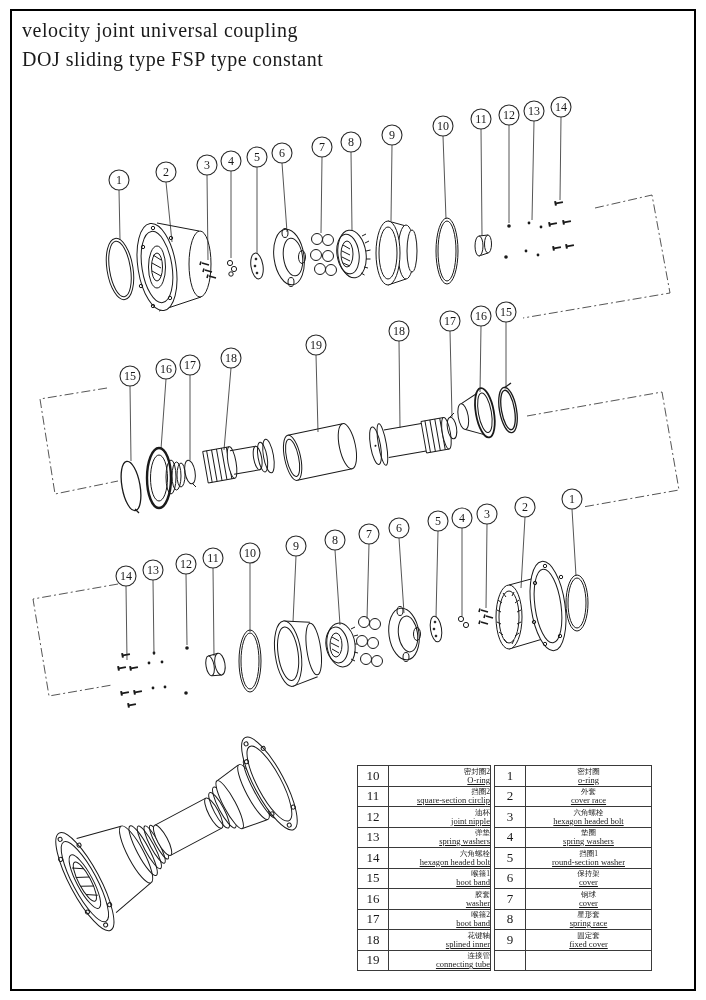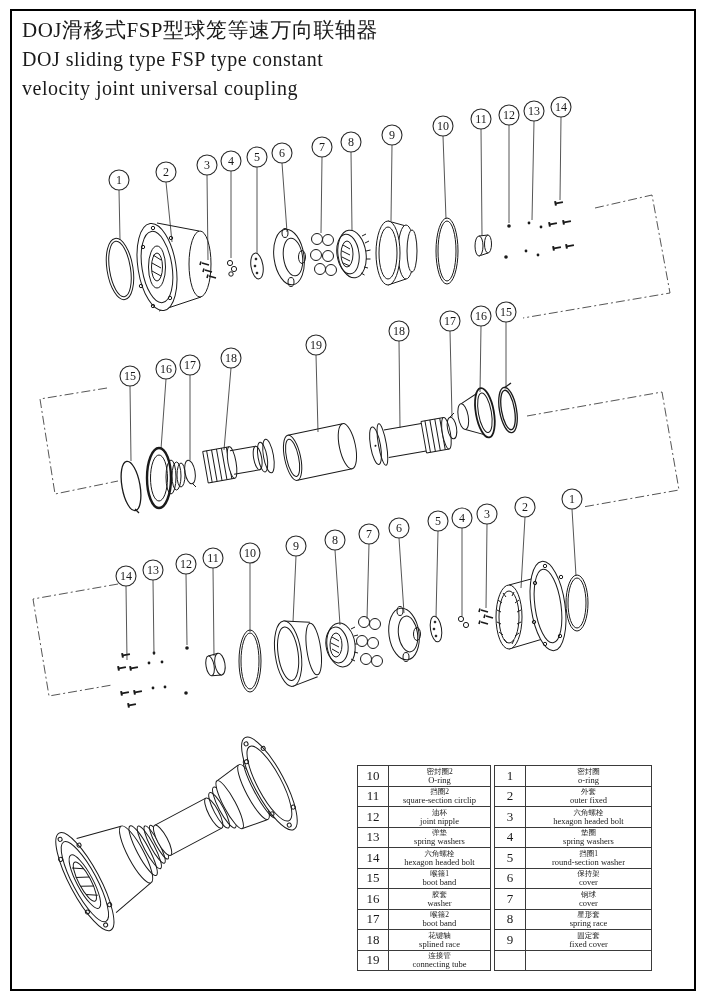--- a/index.html
+++ b/index.html
@@ -11,34 +11,33 @@
   #diagram{position:absolute;left:0;top:0;width:706px;height:1000px;}
   .art{stroke:#1a1a1a;fill:none;stroke-width:1;}
   .phantom{stroke:#2a2a2a;stroke-width:.8;fill:none;stroke-dasharray:9 3 2 3;}
   .leader{stroke:#2a2a2a;stroke-width:.8;}
   .balloon{fill:#fff;stroke:#2a2a2a;stroke-width:1.1;}
   .balloon-num{font-family:"Liberation Serif","DejaVu Serif",serif;font-size:12px;fill:#1a1a1a;text-anchor:middle;}
   .parts-table{position:absolute;left:357px;top:765px;display:flex;gap:3px;}
   table.pt{border-collapse:collapse;}
   table.pt td{border:1px solid #3a3a3a;padding:0;height:20.5px;box-sizing:border-box;text-align:center;vertical-align:middle;}
   td.num{width:31px;font-size:13px;}
-  table.pt-left td.desc{width:102px;}
+  table.pt-left td.desc{width:102px;text-align:right;}
   table.pt-right td.desc{width:126px;}
   .cn{font-size:7.5px;line-height:9px;}
-  .en{font-size:8.5px;line-height:9.5px;letter-spacing:0;}
+  .en{font-size:8.5px;line-height:9.5px;letter-spacing:0;text-decoration:underline;}
 </style>
 </head>
 <body>
 
 <div class="page-border"></div>
 
 <div class="title-block">
-  <div class="title-cn">DOJ滑移式FSP型球笼等速万向联轴器</div>
+  <div class="title-en">velocity joint universal coupling</div>
   <div class="title-en">DOJ sliding type FSP type constant</div>
-  <div class="title-en">velocity joint universal coupling</div>
 </div>
 
 <svg id="diagram" viewBox="0 0 706 1000">
 
   <g>
     <path class="phantom" d="M595,208 L652,195 L670,293 L523,318"></path>
     <path class="phantom" d="M107,388 L40,399 L55,494 L118,481"></path>
     <path class="phantom" d="M527,416 L662,392 L679,490 L583,507"></path>
     <path class="phantom" d="M118,584 L33,599 L49,696 L112,685"></path>
   </g>
@@ -597,21 +596,21 @@
           <td class="num">17</td>
           <td class="desc">
             <div class="cn">喉箍2</div>
             <div class="en">boot band</div>
           </td>
         </tr>
       <tr>
           <td class="num">18</td>
           <td class="desc">
             <div class="cn">花键轴</div>
-            <div class="en">splined race</div>
+            <div class="en">splined inner</div>
           </td>
         </tr>
       <tr>
           <td class="num">19</td>
           <td class="desc">
             <div class="cn">连接管</div>
             <div class="en">connecting tube</div>
           </td>
         </tr>
     </tbody>
@@ -622,21 +621,21 @@
           <td class="num">1</td>
           <td class="desc">
             <div class="cn">密封圈</div>
             <div class="en">o-ring</div>
           </td>
         </tr>
       <tr>
           <td class="num">2</td>
           <td class="desc">
             <div class="cn">外套</div>
-            <div class="en">outer fixed</div>
+            <div class="en">cover race</div>
           </td>
         </tr>
       <tr>
           <td class="num">3</td>
           <td class="desc">
             <div class="cn">六角螺栓</div>
             <div class="en">hexagon headed bolt</div>
           </td>
         </tr>
       <tr>

